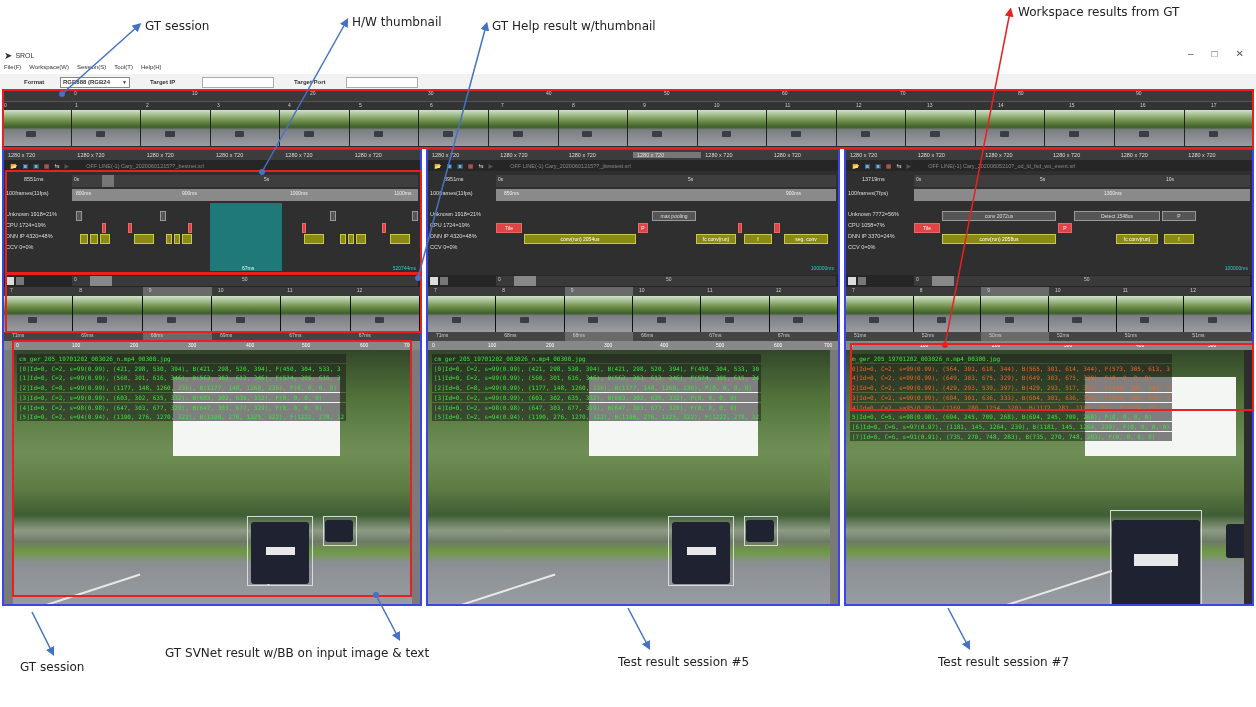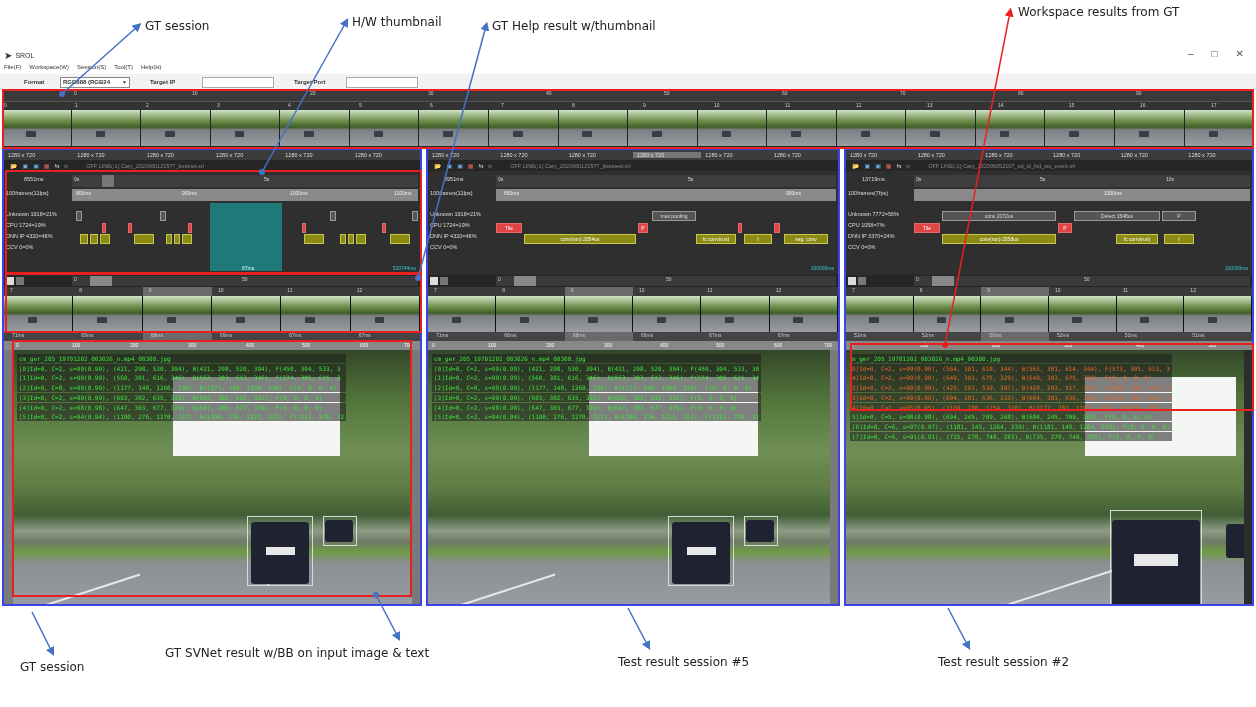--- a/index.html
+++ b/index.html
@@ -89,21 +89,21 @@
 </head>
 <body>
 
 <div class="ann" style="left:145px;top:19px;">GT session</div>
 <div class="ann" style="left:352px;top:15px;">H/W thumbnail</div>
 <div class="ann" style="left:492px;top:19px;">GT Help result w/thumbnail</div>
 <div class="ann" style="left:1018px;top:5px;">Workspace results from GT</div>
 <div class="ann" style="left:20px;top:660px;">GT session</div>
 <div class="ann" style="left:165px;top:646px;">GT SVNet result w/BB on input image &amp; text</div>
 <div class="ann" style="left:618px;top:655px;">Test result session #5</div>
-<div class="ann" style="left:938px;top:655px;">Test result session #2</div>
+<div class="ann" style="left:938px;top:655px;">Test result session #7</div>
 
 <div class="titlebar">
   <span class="app-logo">➤</span>
   <span class="app-title">SROL</span>
   <div class="win-ctrls">
     <span>–</span>
     <span>□</span>
     <span>✕</span>
   </div>
 </div>

